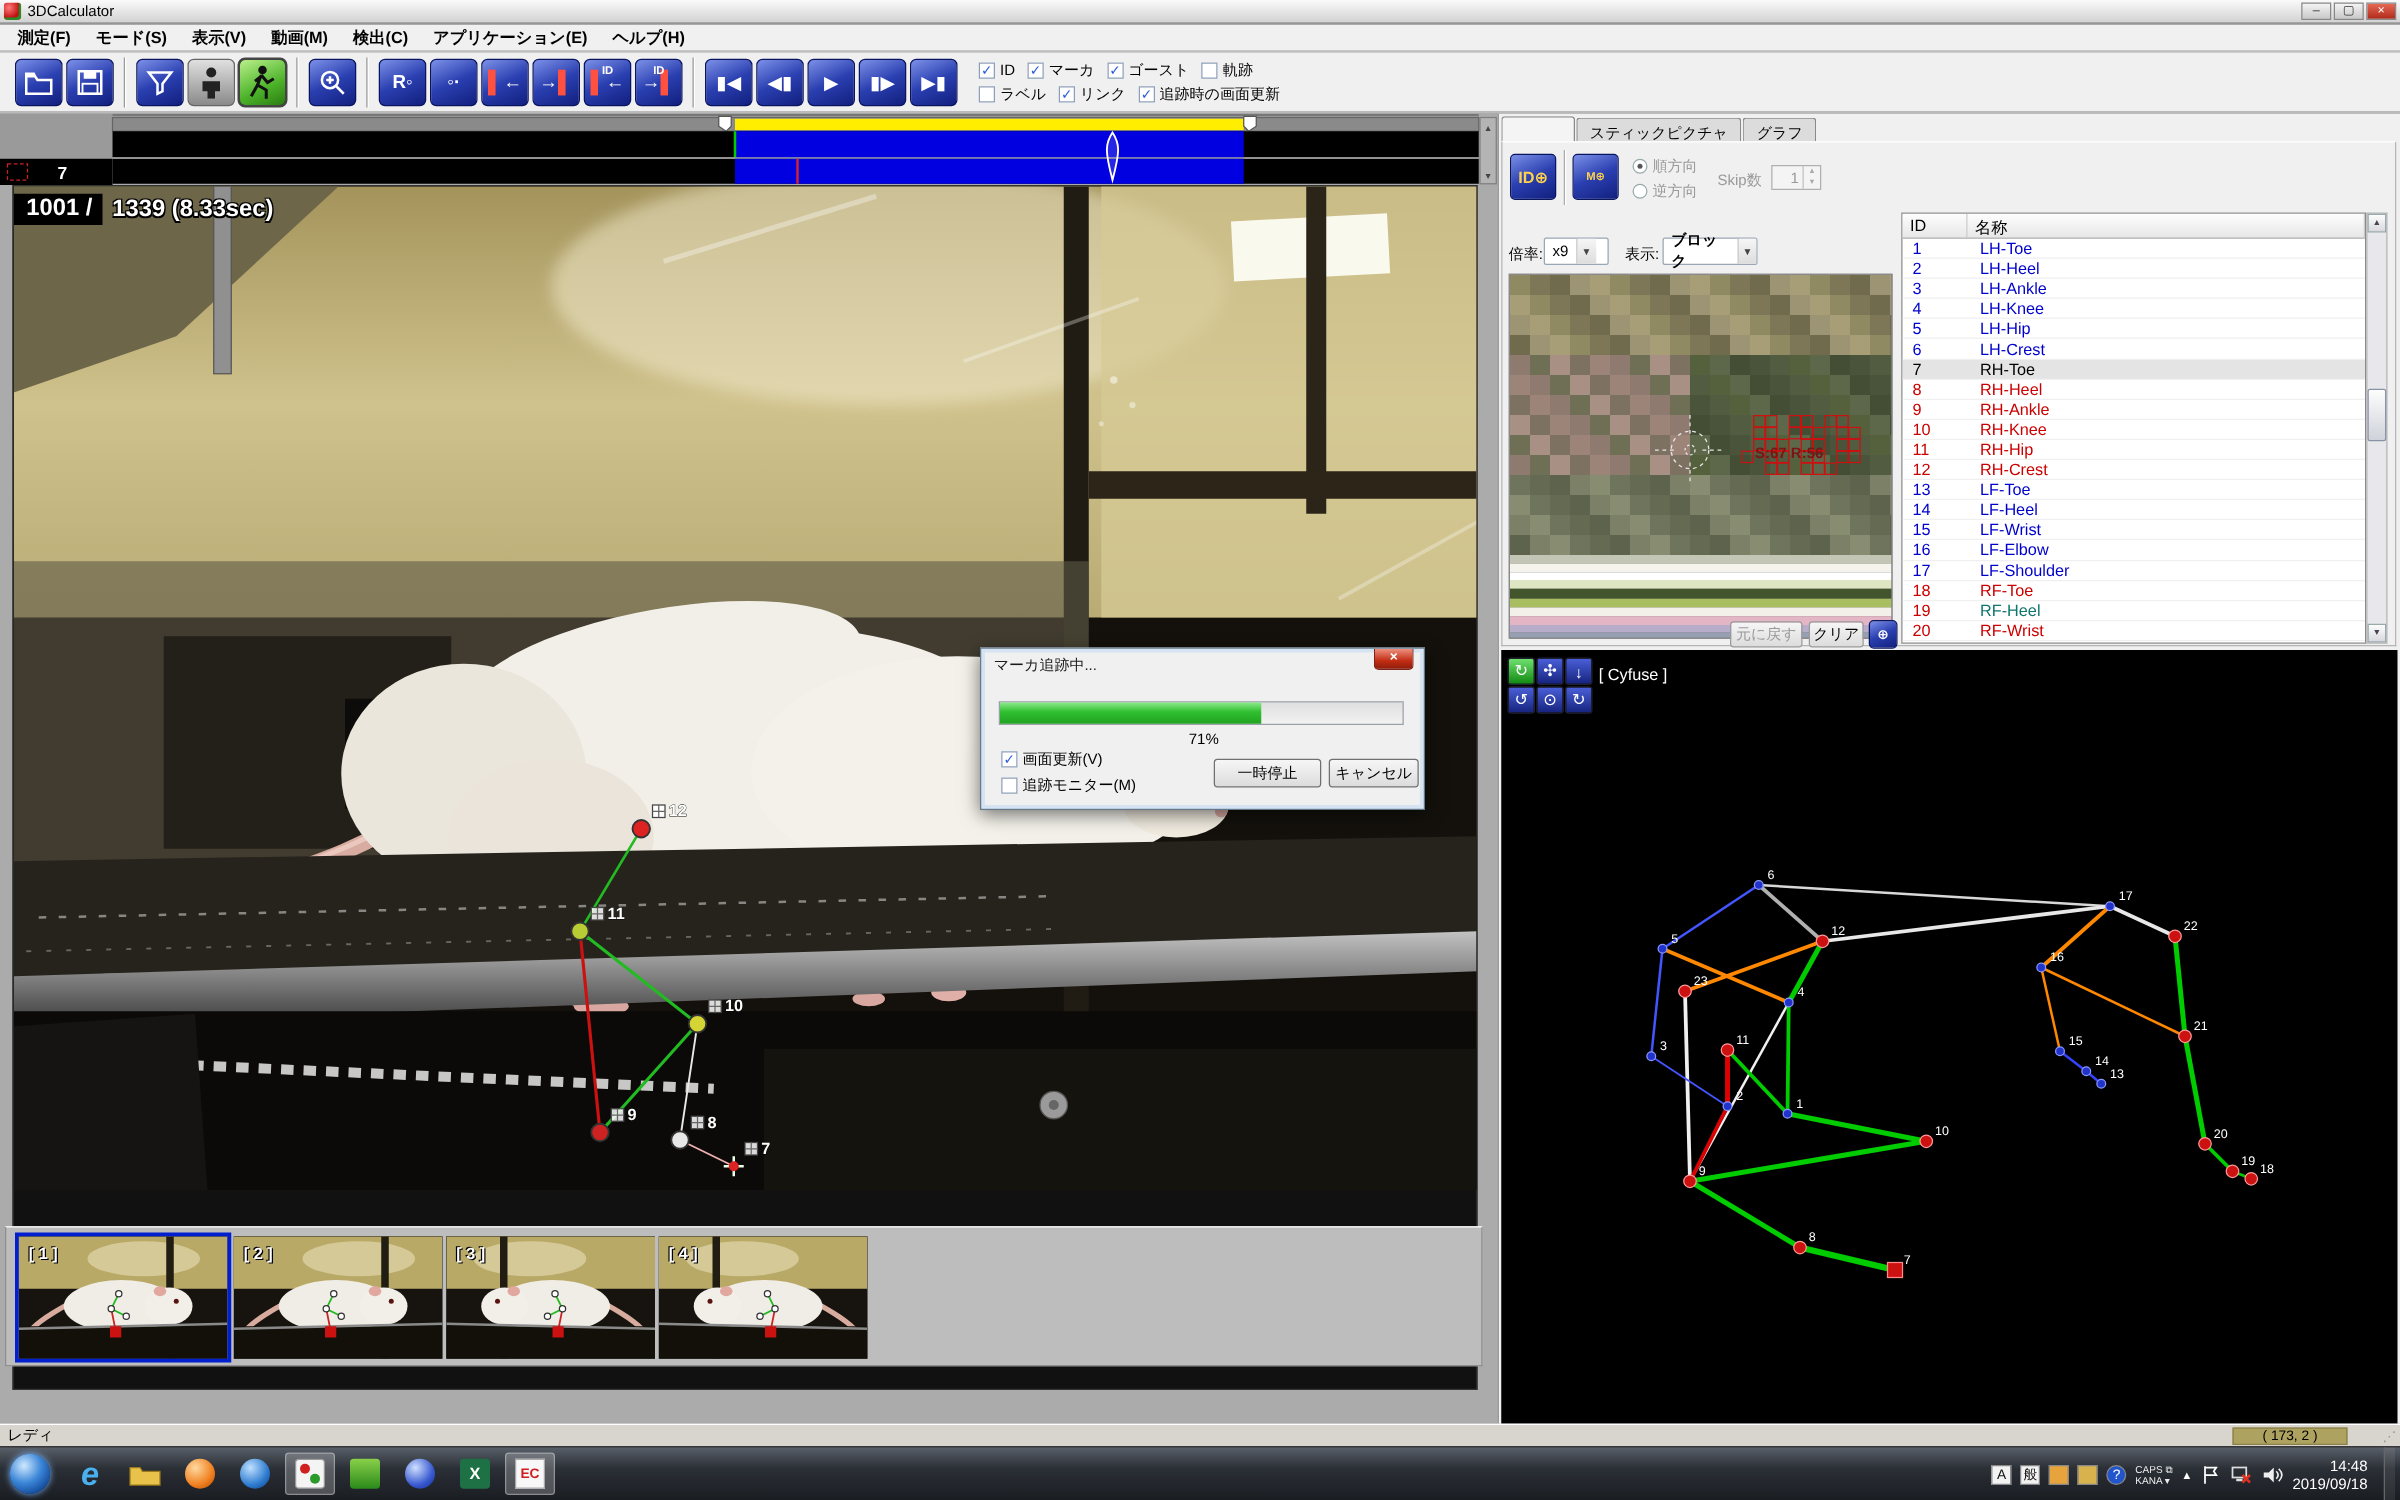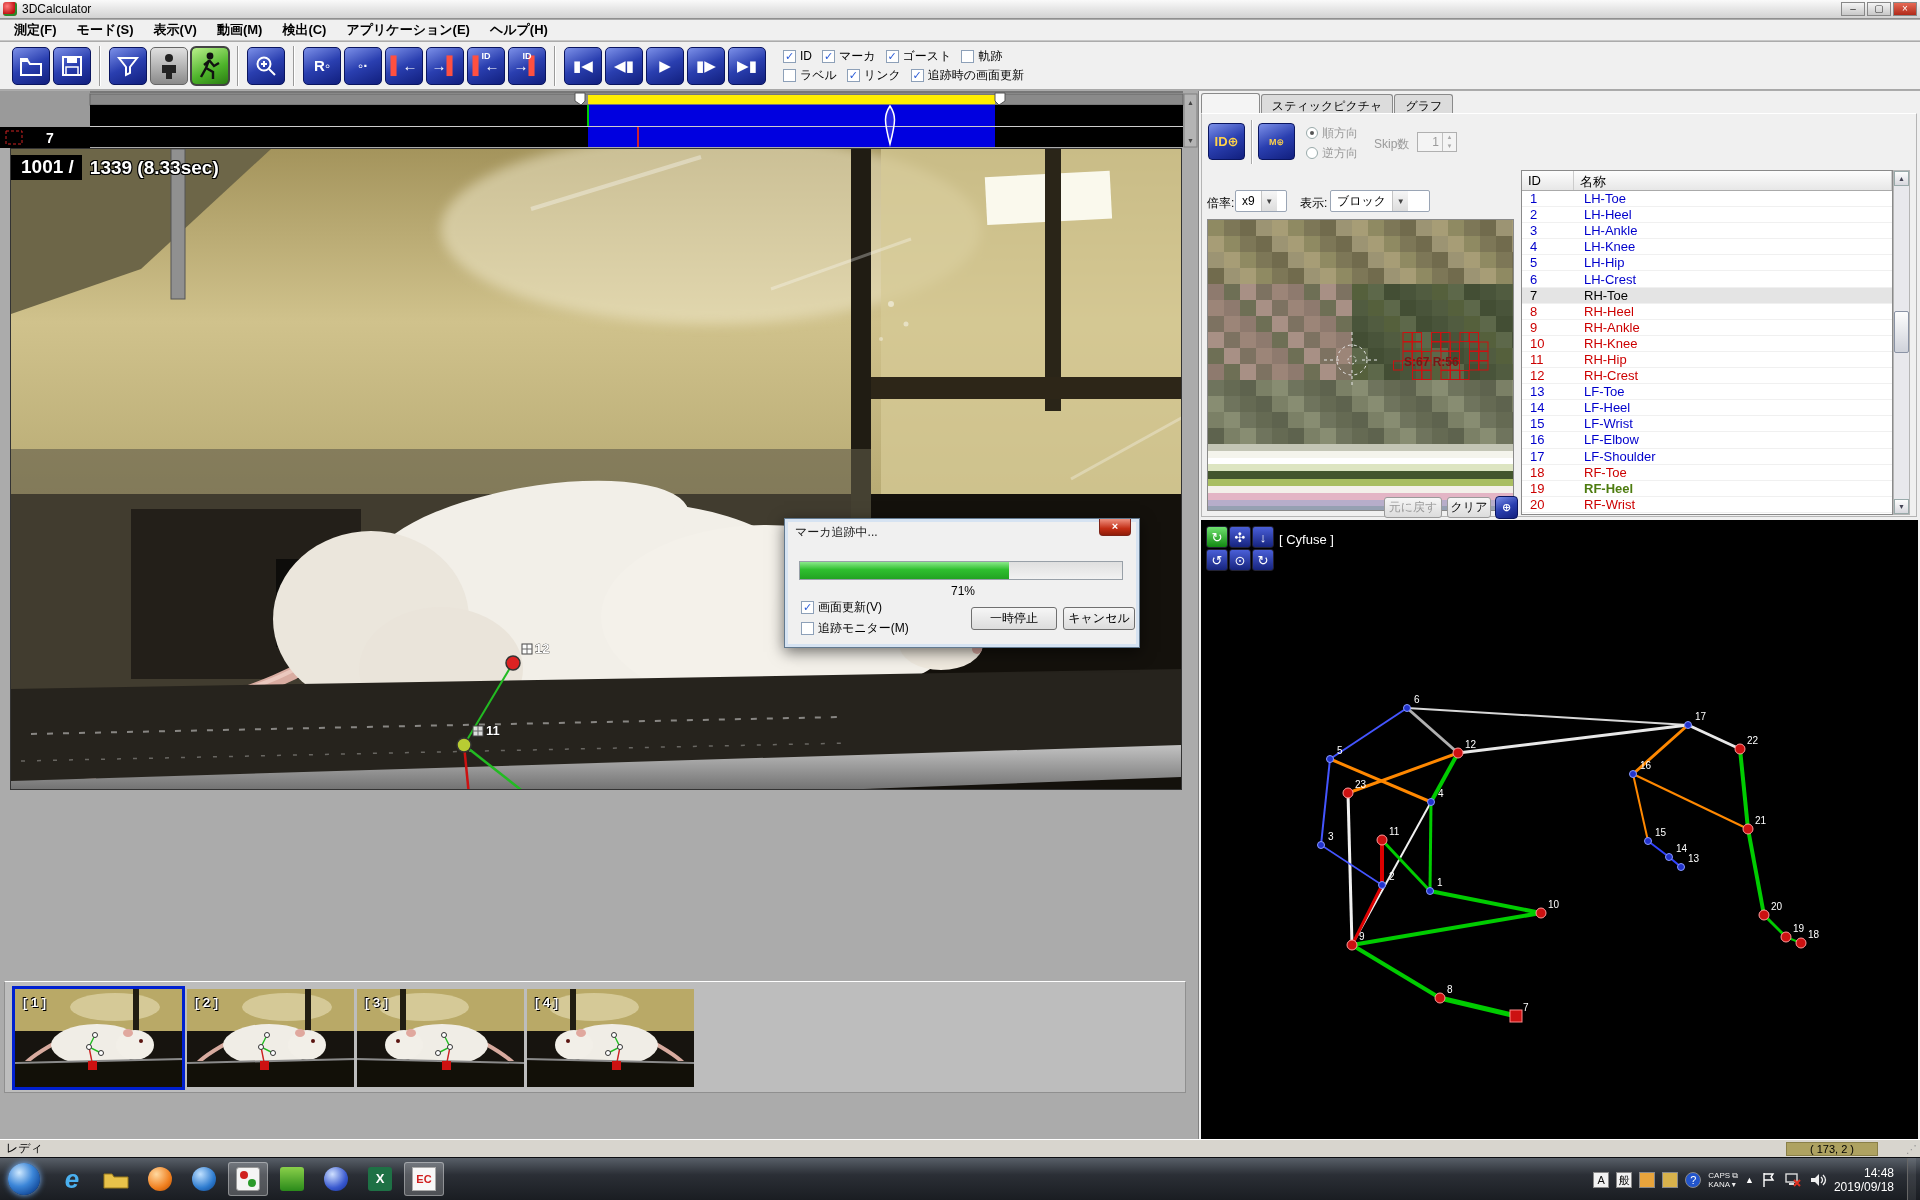--- a/index.html
+++ b/index.html
@@ -30,21 +30,21 @@
   .tbtn.pressed{outline:2px solid #444;outline-offset:-1px;}
   .tsep{width:0;height:40px;border-left:1px solid #9a9a9a;border-right:1px solid #fff;margin:0 5px;flex:none;}
   .checkpanel{margin-left:14px;display:flex;flex-direction:column;gap:2px;font-size:12px;}
   .checkrow{display:flex;gap:10px;}
   .cbwrap{display:flex;align-items:center;gap:4px;}
   .cb{width:13px;height:13px;border:1px solid #8da0b8;background:#fff;display:inline-flex;
     align-items:center;justify-content:center;font-size:11px;font-weight:bold;color:#2a5bd7;flex:none;}
   
   #timeline{position:absolute;left:0;top:91px;width:1198px;height:57px;}
   
-  #video{position:absolute;left:10px;top:148px;width:1172px;height:642px;background:#111;
+  #video{position:absolute;left:10px;top:148px;width:1172px;height:964px;background:#111;
     border:1px solid #333;overflow:hidden;}
   #frame-label{position:absolute;left:0;top:6px;display:flex;align-items:center;z-index:5;
     font-weight:bold;font-size:19px;color:#fff;}
   #frame-label .boxed{background:#000;padding:1px 8px 2px 10px;}
   #frame-label .outlined{margin-left:8px;text-shadow:-1px -1px 0 #000,1px -1px 0 #000,-1px 1px 0 #000,1px 1px 0 #000;}
   
   #dialog{position:absolute;left:784px;top:518px;width:356px;height:130px;background:#f0f0f0;
     border:1px solid #62798f;box-shadow:inset 0 0 0 3px #d6e3f2,0 4px 14px rgba(0,0,0,.55);z-index:60;}
   #dialog .dtitle{position:absolute;left:10px;top:5px;font-size:12px;color:#1a1a1a;}
   #dialog .dclose{position:absolute;right:8px;top:0;width:32px;height:17px;border:1px solid #7e2318;
@@ -429,21 +429,21 @@
             <div>▲</div>
             <div>▼</div>
           </div>
       </div>
       <span style="position:absolute;left:5px;top:81px;font-size:12px;">倍率:</span>
       <div class="selectbox" style="position:absolute;left:33px;top:76px;width:52px;">
         <span>x9</span>
           <span class="arrow">▼</span>
       </div>
       <span style="position:absolute;left:98px;top:81px;font-size:12px;">表示:</span>
-      <div class="selectbox" style="position:absolute;left:128px;top:76px;width:100px;">
+      <div class="selectbox" style="position:absolute;left:128px;top:76px;width:76px;font-weight:bold;">
         <span>ブロック</span>
           <span class="arrow">▼</span>
       </div>
       <div id="zoomview">
         <div id="zoomcells">
             <div style="background: rgb(143, 138, 98);"></div>
             <div style="background: rgb(125, 119, 87);"></div>
             <div style="background: rgb(113, 107, 77);"></div>
             <div style="background: rgb(156, 148, 115);"></div>
             <div style="background: rgb(167, 157, 118);"></div>
@@ -854,21 +854,21 @@
           <div class="mrow">
             <div class="c1" style="color: rgb(0, 0, 204);">17</div>
             <div class="c2" style="color: rgb(0, 0, 204);">LF-Shoulder</div>
           </div>
           <div class="mrow">
             <div class="c1" style="color: rgb(204, 0, 0);">18</div>
             <div class="c2" style="color: rgb(204, 0, 0);">RF-Toe</div>
           </div>
           <div class="mrow">
             <div class="c1" style="color: rgb(204, 0, 0);">19</div>
-            <div class="c2" style="color: #4d7c0f; font-weight: bold;">RF-Heel</div>
+            <div class="c2" style="color: #0f766e;">RF-Heel</div>
           </div>
           <div class="mrow">
             <div class="c1" style="color: rgb(204, 0, 0);">20</div>
             <div class="c2" style="color: rgb(204, 0, 0);">RF-Wrist</div>
           </div>
           <div class="mrow">
             <div class="c1" style="color: rgb(204, 0, 0);">21</div>
             <div class="c2" style="color: rgb(204, 0, 0);">RF-Elbow</div>
           </div>
         </div>

